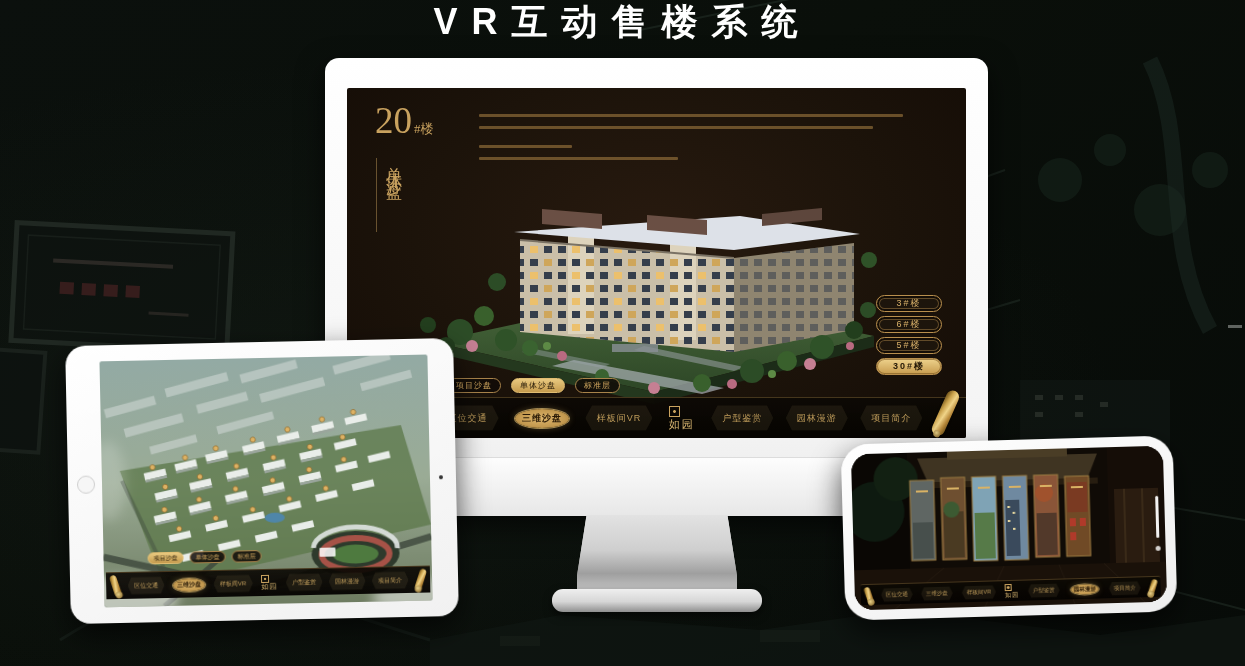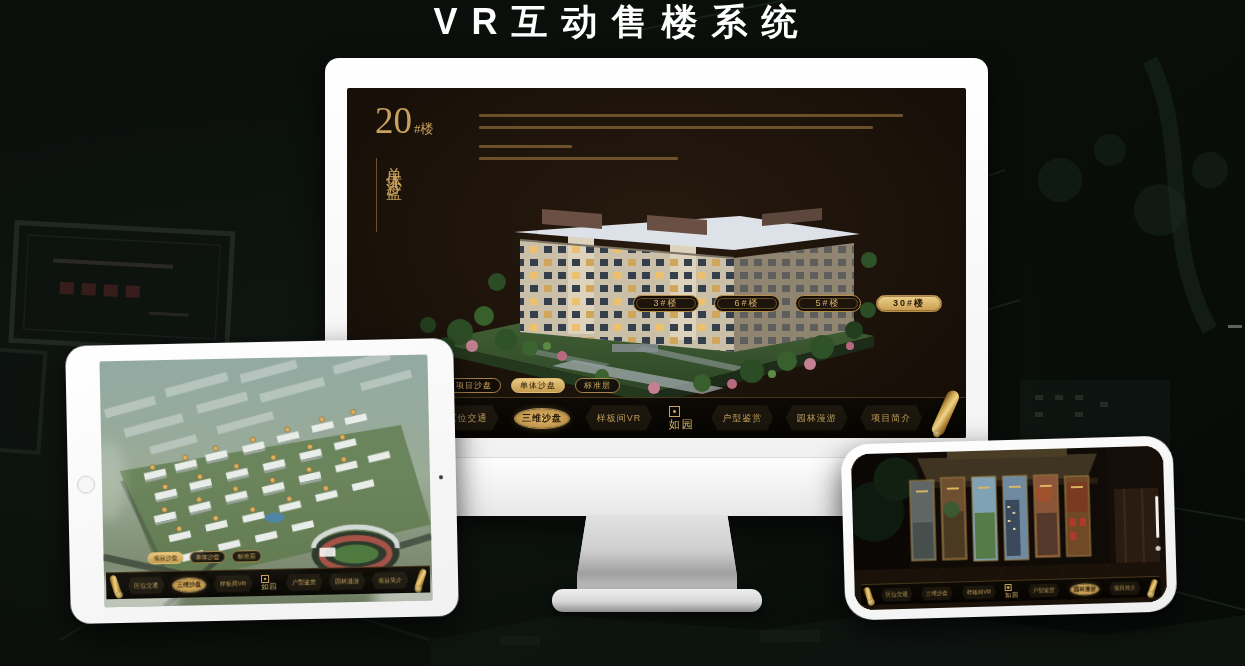--- a/index.html
+++ b/index.html
@@ -45,21 +45,21 @@
   .block-label { position:absolute; left:28px; top:14px; color:#c9a25f; font-family:"Liberation Serif", serif; }
   .block-label .num { font-size:37px; line-height:1; }
   .block-label .suf { font-size:13px; margin-left:2px; }
   .vertical-title { position:absolute; left:36px; top:66px; writing-mode:vertical-rl;
     color:#c9a25f; font-size:16px; letter-spacing:6px; font-family:"Liberation Serif", serif; }
   .vertical-title::after { content:""; position:absolute; left:-7px; top:4px; height:74px;
     border-left:1px solid rgba(201,162,95,.45); }
   .desc { position:absolute; left:132px; top:26px; width:424px; }
   .desc-line { height:3px; background:rgba(186,141,74,.5); margin-bottom:9px; border-radius:1px; }
 
-  .floor-buttons { position:absolute; right:24px; top:207px; display:flex; gap:15px; }
+  .floor-buttons { position:absolute; right:24px; top:207px; display:flex; flex-direction:column; gap:4px; }
   .floor-btn { width:66px; height:17px; font-size:9px; letter-spacing:2px; color:#d8b069; cursor:pointer;
     background:#1d150c; border:1px solid #b98f4d; border-radius:9px; padding:0; line-height:15px;
     box-shadow:inset 0 0 0 2px #140d06, inset 0 0 0 3px rgba(185,143,77,.45);
     font-family:"Liberation Sans",sans-serif; }
   .floor-btn.active { background:linear-gradient(#eed28c,#c79c4f); color:#241806; font-weight:bold;
     box-shadow:inset 0 0 0 1px rgba(120,85,30,.6); }
 
   .subtabs { position:absolute; left:100px; top:290px; display:flex; gap:10px; }
   .pill { height:13px; line-height:13px; padding:0 8px; font-size:8px; letter-spacing:1px; border-radius:8px;
     border:1px solid #a8834a; color:#cfa55e; background:rgba(18,12,7,.85); cursor:pointer;text-align:center; }

